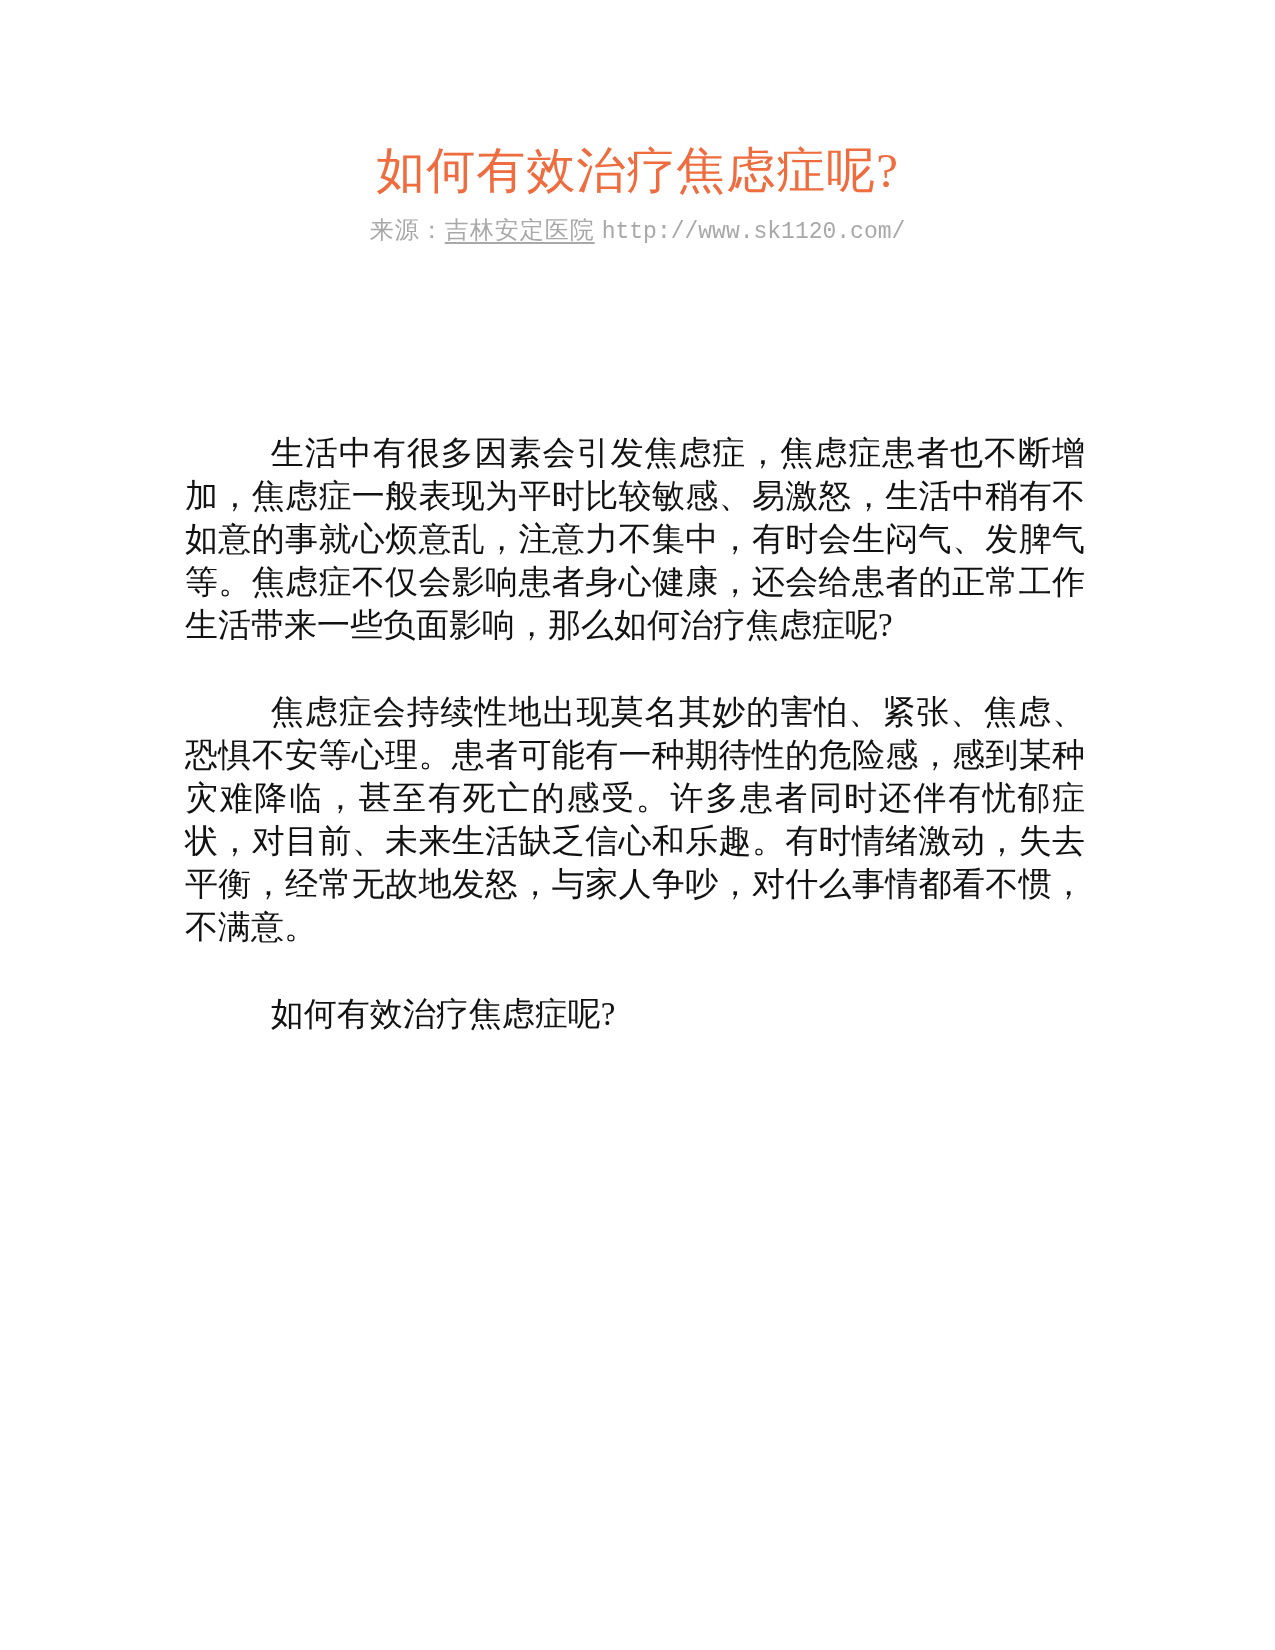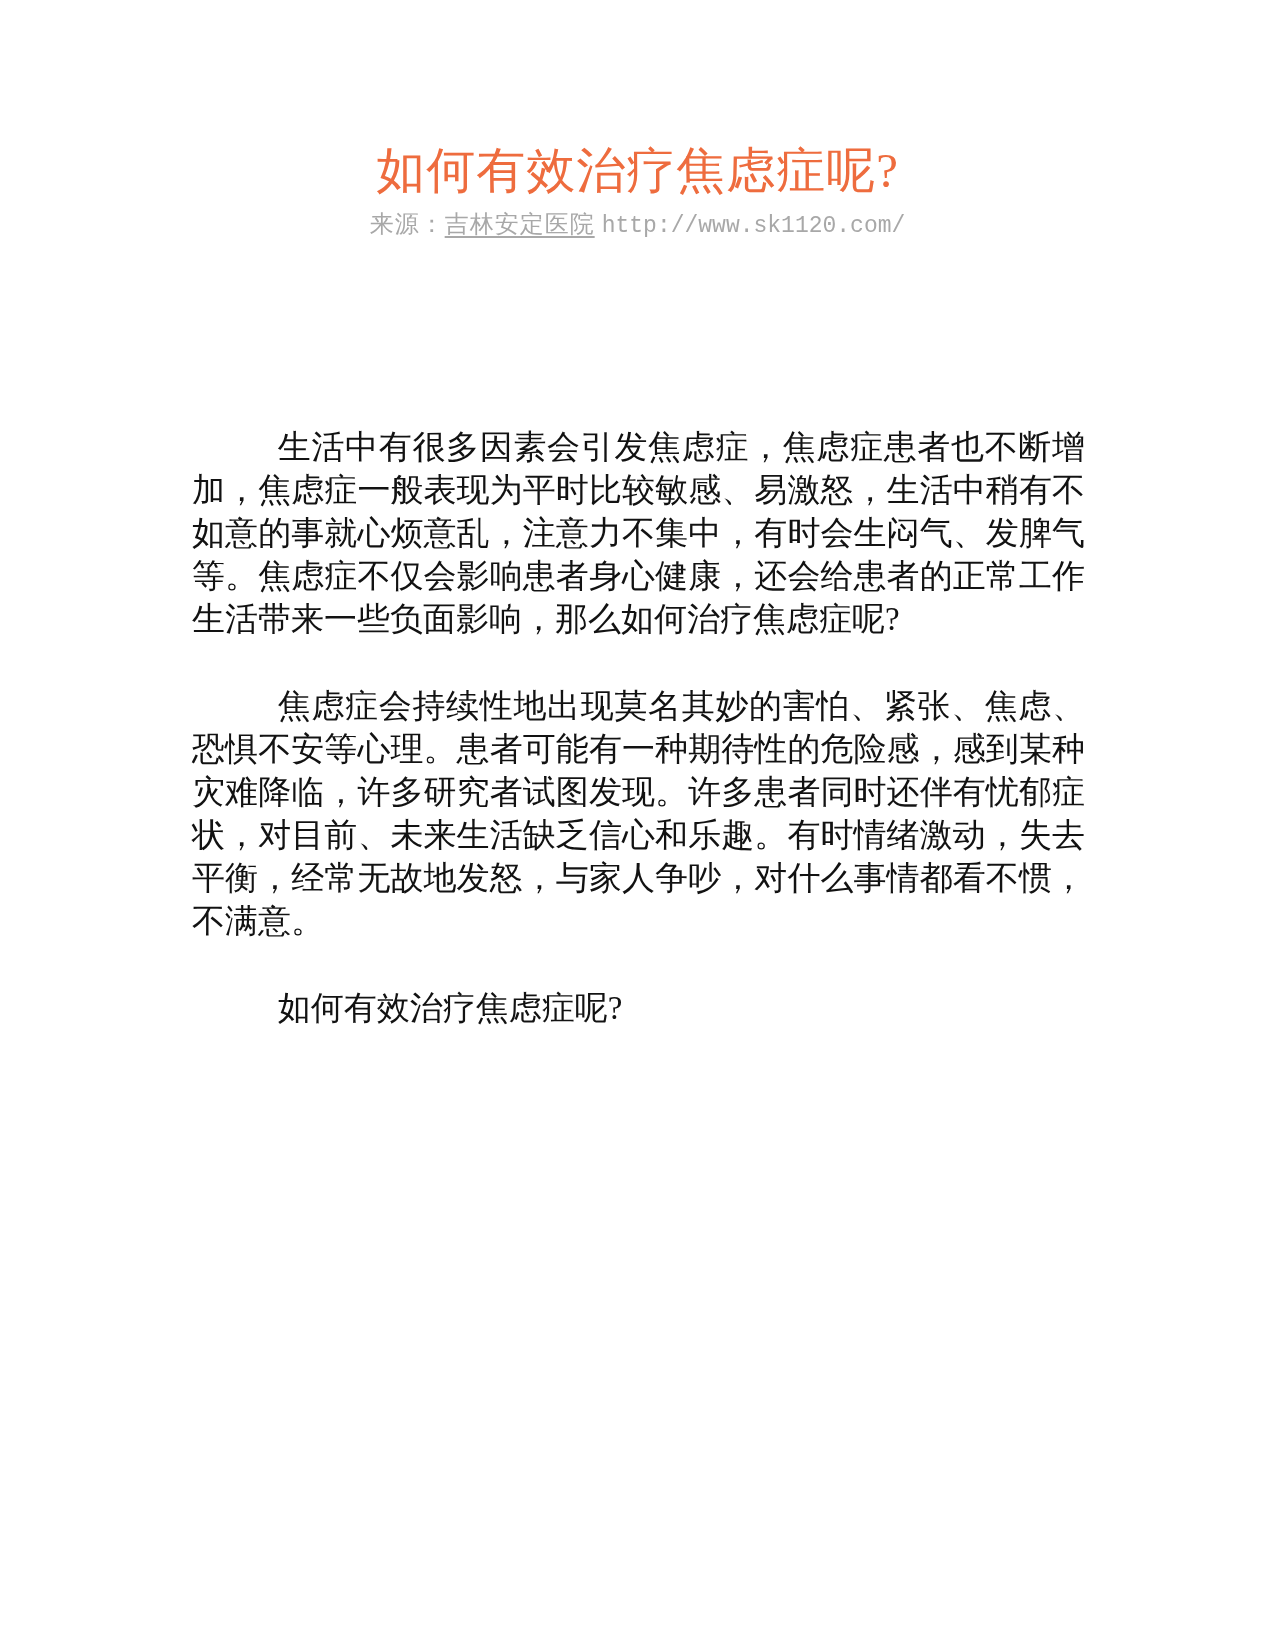--- a/index.html
+++ b/index.html
@@ -25,21 +25,21 @@
   }
   .doc-title {
     margin: 0;
     font-size: 49px;
     font-weight: normal;
     line-height: 62px;
     letter-spacing: 1px;
     font-family: "Liberation Serif", "DejaVu Serif", serif;
   }
   .source-line {
-    margin-top: 4px;
+    margin-top: 10px;
     font-size: 24px;
     line-height: 36px;
     letter-spacing: 1px;
   }
   .source-link {
     text-decoration: underline;
     text-underline-offset: 4px;
     cursor: pointer;
     color: inherit;
   }
@@ -49,21 +49,21 @@
     letter-spacing: 0;
   }
   .article-body {
     margin: 182px 0 0 180px;
     width: 905px;
     font-size: 33px;
     line-height: 43px;
     text-align: justify;
   }
   .article-body p.para {
-    margin: 0 0 44px 12px;
+    margin: 0 0 44px 5px;
     text-indent: 2.6em;
     word-break: break-all;
   }
 </style>
 </head>
 <body>
 
 <div class="page" style="background: rgb(255, 255, 255);">
 
   <div class="doc-header">
@@ -71,17 +71,17 @@
 
     <div class="source-line" style="color: rgb(168, 168, 168);">
       <span>来源：</span><a class="source-link">吉林安定医院</a>
       <span class="source-url">http://www.sk1120.com/</span>
     </div>
   </div>
 
   <div class="article-body" style="color: rgb(18, 18, 18);">
 
   <p class="para">生活中有很多因素会引发焦虑症，焦虑症患者也不断增加，焦虑症一般表现为平时比较敏感、易激怒，生活中稍有不如意的事就心烦意乱，注意力不集中，有时会生闷气、发脾气等。焦虑症不仅会影响患者身心健康，还会给患者的正常工作生活带来一些负面影响，那么如何治疗焦虑症呢?</p>
-      <p class="para">焦虑症会持续性地出现莫名其妙的害怕、紧张、焦虑、恐惧不安等心理。患者可能有一种期待性的危险感，感到某种灾难降临，许多研究者试图发现。许多患者同时还伴有忧郁症状，对目前、未来生活缺乏信心和乐趣。有时情绪激动，失去平衡，经常无故地发怒，与家人争吵，对什么事情都看不惯，不满意。</p>
+      <p class="para">焦虑症会持续性地出现莫名其妙的害怕、紧张、焦虑、恐惧不安等心理。患者可能有一种期待性的危险感，感到某种灾难降临，甚至有死亡的感受。许多患者同时还伴有忧郁症状，对目前、未来生活缺乏信心和乐趣。有时情绪激动，失去平衡，经常无故地发怒，与家人争吵，对什么事情都看不惯，不满意。</p>
       <p class="para">如何有效治疗焦虑症呢?</p>
     </div>
 
 </div>
 
 </body></html>

